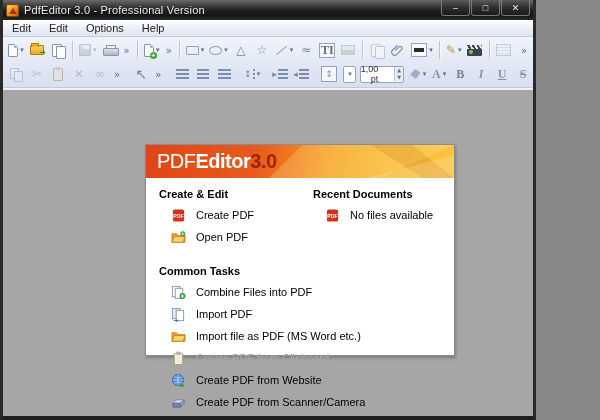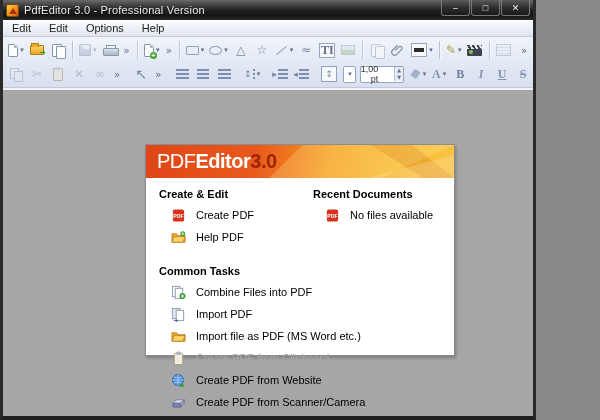--- a/index.html
+++ b/index.html
@@ -340,21 +340,21 @@
               <span>Create PDF</span>
             </div>
 
             <div class="task">
               <svg width="15" height="15" viewBox="0 0 16 16">
                 <path d="M1 4 h5 l1.5 2 H15 v7 H1 z" fill="#f2a52e" stroke="#b07a13" stroke-width=".8"></path>
                 <path d="M3.2 7 H15 l-2.2 6 H1 z" fill="#fbd468" stroke="#b07a13" stroke-width=".8"></path>
                 <circle cx="12.5" cy="4" r="2.6" fill="#3aa03a"></circle>
                 <path d="M11.2 4 h2.6 M12.5 2.7 v2.6" stroke="#fff" stroke-width=".9"></path>
               </svg>
-              <span>Help PDF</span>
+              <span>Open PDF</span>
             </div>
           </div>
 
           <div class="col-right">
             <div class="sec-title">Recent Documents</div>
             <div class="task">
               <svg width="15" height="15" viewBox="0 0 16 16">
                 <rect x="2" y="1.5" width="12" height="13" rx="2" fill="#d6311c"></rect>
                 <text x="8" y="10.8" font-size="5.6" font-weight="bold" fill="#fff" text-anchor="middle" font-family="Liberation Sans, sans-serif">PDF</text>
               </svg>

